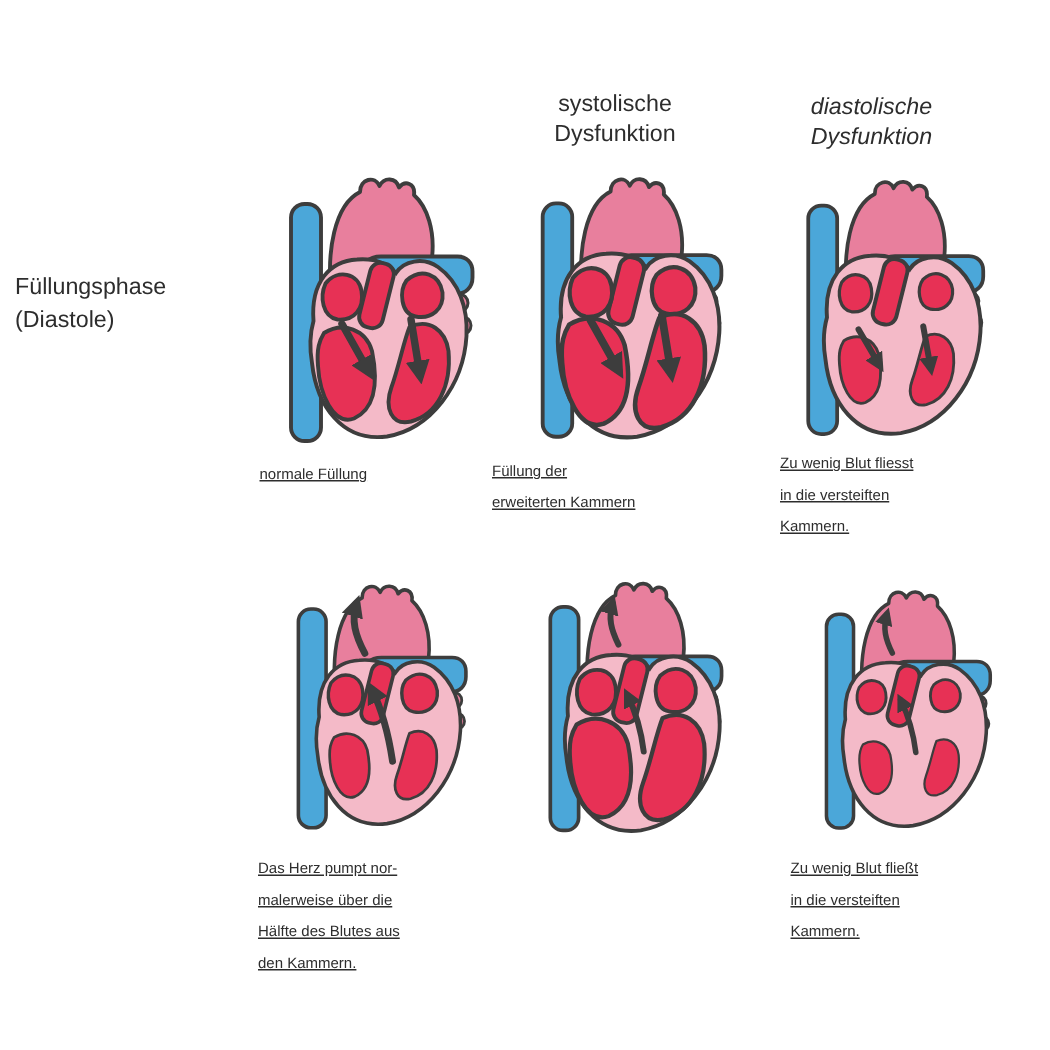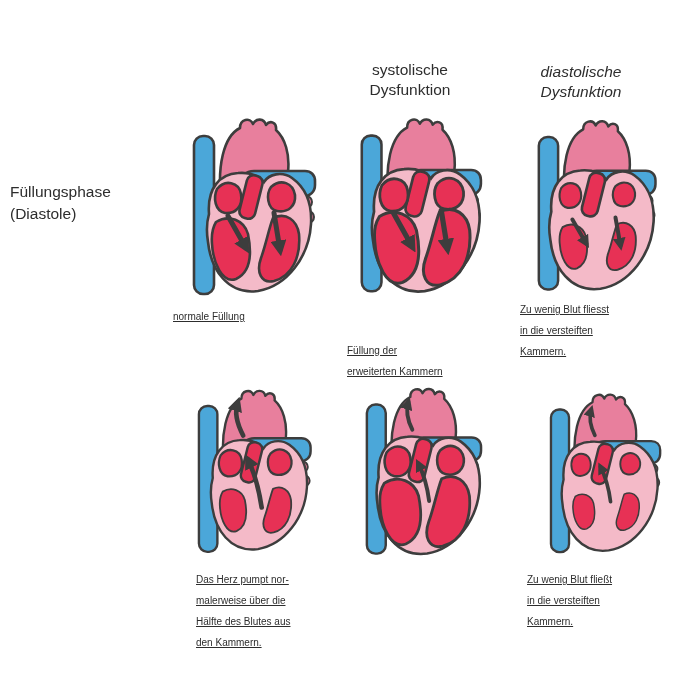--- a/index.html
+++ b/index.html
@@ -25,23 +25,23 @@
   #rowlab-systole{left:10px;top:434px;width:170px;}
   
   #h1{left:170px;top:110px;width:150px;height:195px;}
   #h2{left:338px;top:110px;width:148px;height:192px;}
   #h3{left:512px;top:112px;width:152px;height:188px;}
   #h4{left:172px;top:382px;width:148px;height:180px;}
   #h5{left:342px;top:380px;width:146px;height:184px;}
   #h6{left:524px;top:386px;width:146px;height:176px;}
   
   #c1{left:173px;top:306px;width:165px;}
-  #c2{left:347px;top:304px;width:180px;margin-top:36px;}
+  #c2{left:328px;top:304px;width:180px;}
   #c3{left:520px;top:299px;width:165px;}
-  #c4{left:172px;top:569px;width:170px;margin-left:24px;}
+  #c4{left:172px;top:569px;width:170px;}
   #c5{left:345px;top:573px;width:170px;}
   #c6{left:527px;top:569px;width:160px;}
 </style>
 </head>
 <body>
 
 <div id="stage">
 
   <div class="hdr" id="hdr-systolic">systolische
 Dysfunktion</div>

